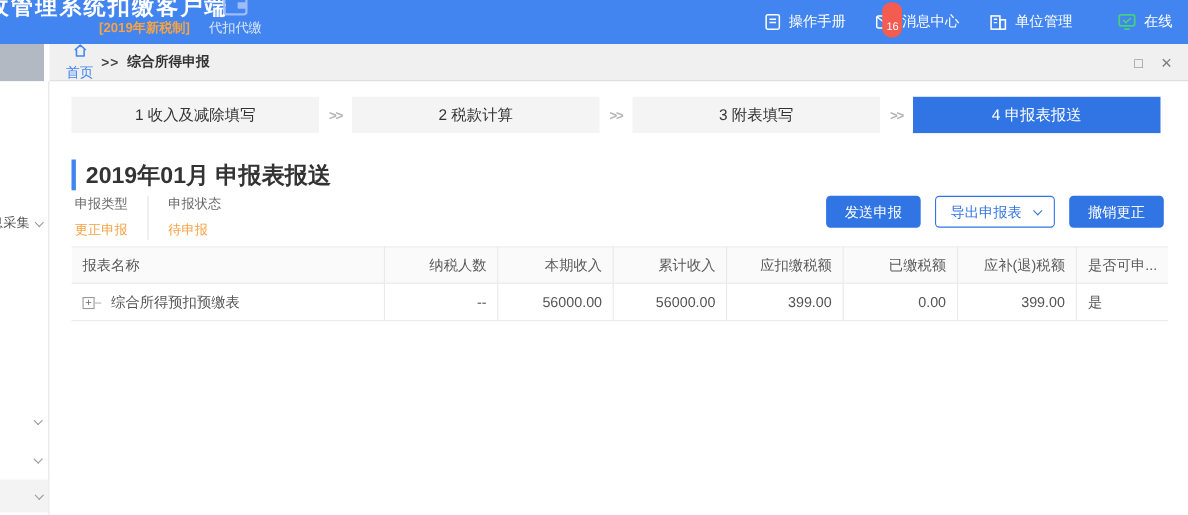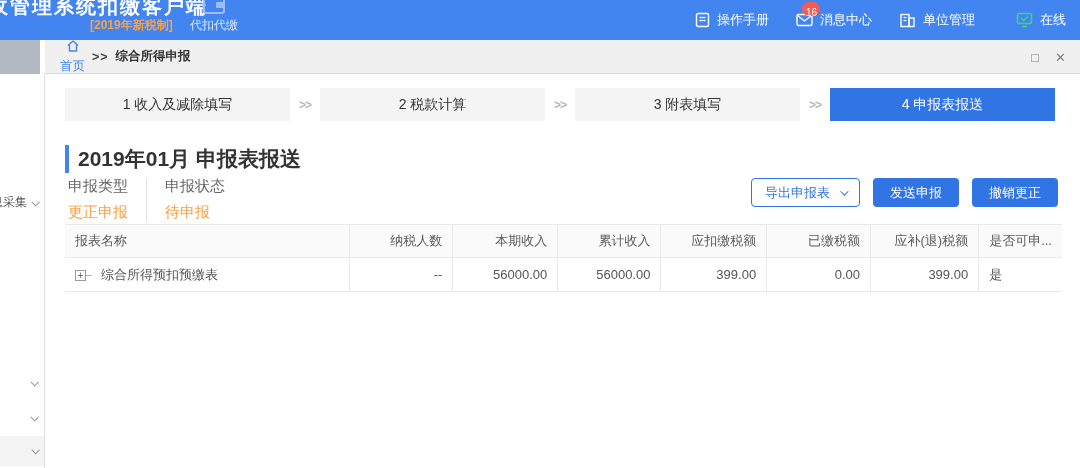--- a/index.html
+++ b/index.html
@@ -32,21 +32,21 @@
   .module-entry .module-label { display:block; margin-top:-2px; }
 
   .header-links {
     position:absolute; top:0; right:14px; height:40px;
     display:flex; align-items:center; gap:27px; font-size:13px;
   }
   .header-link { display:flex; align-items:center; gap:7px; position:relative; cursor:pointer; }
   .header-link.online { margin-left:14px; }
   .badge {
     position:absolute; top:-9px; left:6px;
-    min-width:18px; height:14px; padding:4px 3px;
+    min-width:18px; height:14px; padding:16px 3px;
     background:#f45c51; color:#fff; border-radius:8px;
     font-size:10px; line-height:14px; text-align:right;
   }
 
   
   .corner-block {
     position:absolute; top:40px; left:0; width:40px; height:34px;
     background:#b3b9c2;
   }
   .breadcrumb-bar {
@@ -101,21 +101,21 @@
     font-size:12px; font-weight:bold; letter-spacing:-1px;
   }
 
   .section-title {
     position:absolute; top:71px; left:20px;
     border-left:4px solid #4285f0; padding-left:9px;
     font-size:21px; font-weight:bold; color:#333;
   }
 
   .fields { position:absolute; top:103px; left:23px; display:flex; align-items:stretch; }
-  .field { font-size:15px; }
+  .field { font-size:12px; }
   .field .f-label { color:#666; }
   .field .f-value { color:#f7a243; margin-top:7px; }
   .field-divider { width:1px; background:#e3e3e3; margin:1px 18px 0 18px; }
 
   .actions { position:absolute; top:104px; right:22px; display:flex; gap:13px; align-items:center; }
   .btn { height:29px; border-radius:4px; font-size:13px; display:flex; align-items:center; cursor:pointer; }
   .btn-outline {
     padding:0 13px; border:1px solid #3174e4; color:#3174e4; background:#fff; gap:10px;
   }
   .btn-outline .chev { border-color:#3174e4; transform:rotate(45deg) translateY(-2px); }
@@ -243,25 +243,25 @@
       <div class="f-value">更正申报</div>
     </div>
     <div class="field-divider"></div>
     <div class="field">
       <div class="f-label">申报状态</div>
       <div class="f-value">待申报</div>
     </div>
   </div>
 
   <div class="actions">
+    <div class="btn btn-solid">发送申报</div>
     <div class="btn btn-outline">
       <span>导出申报表</span>
       <span class="chev"></span>
     </div>
-    <div class="btn btn-solid">发送申报</div>
     <div class="btn btn-solid">撤销更正</div>
   </div>
 
   <table class="report">
     <colgroup>
       <col style="width:293px">
         <col style="width:105px">
         <col style="width:107px">
         <col style="width:105px">
       <col style="width:107px">

